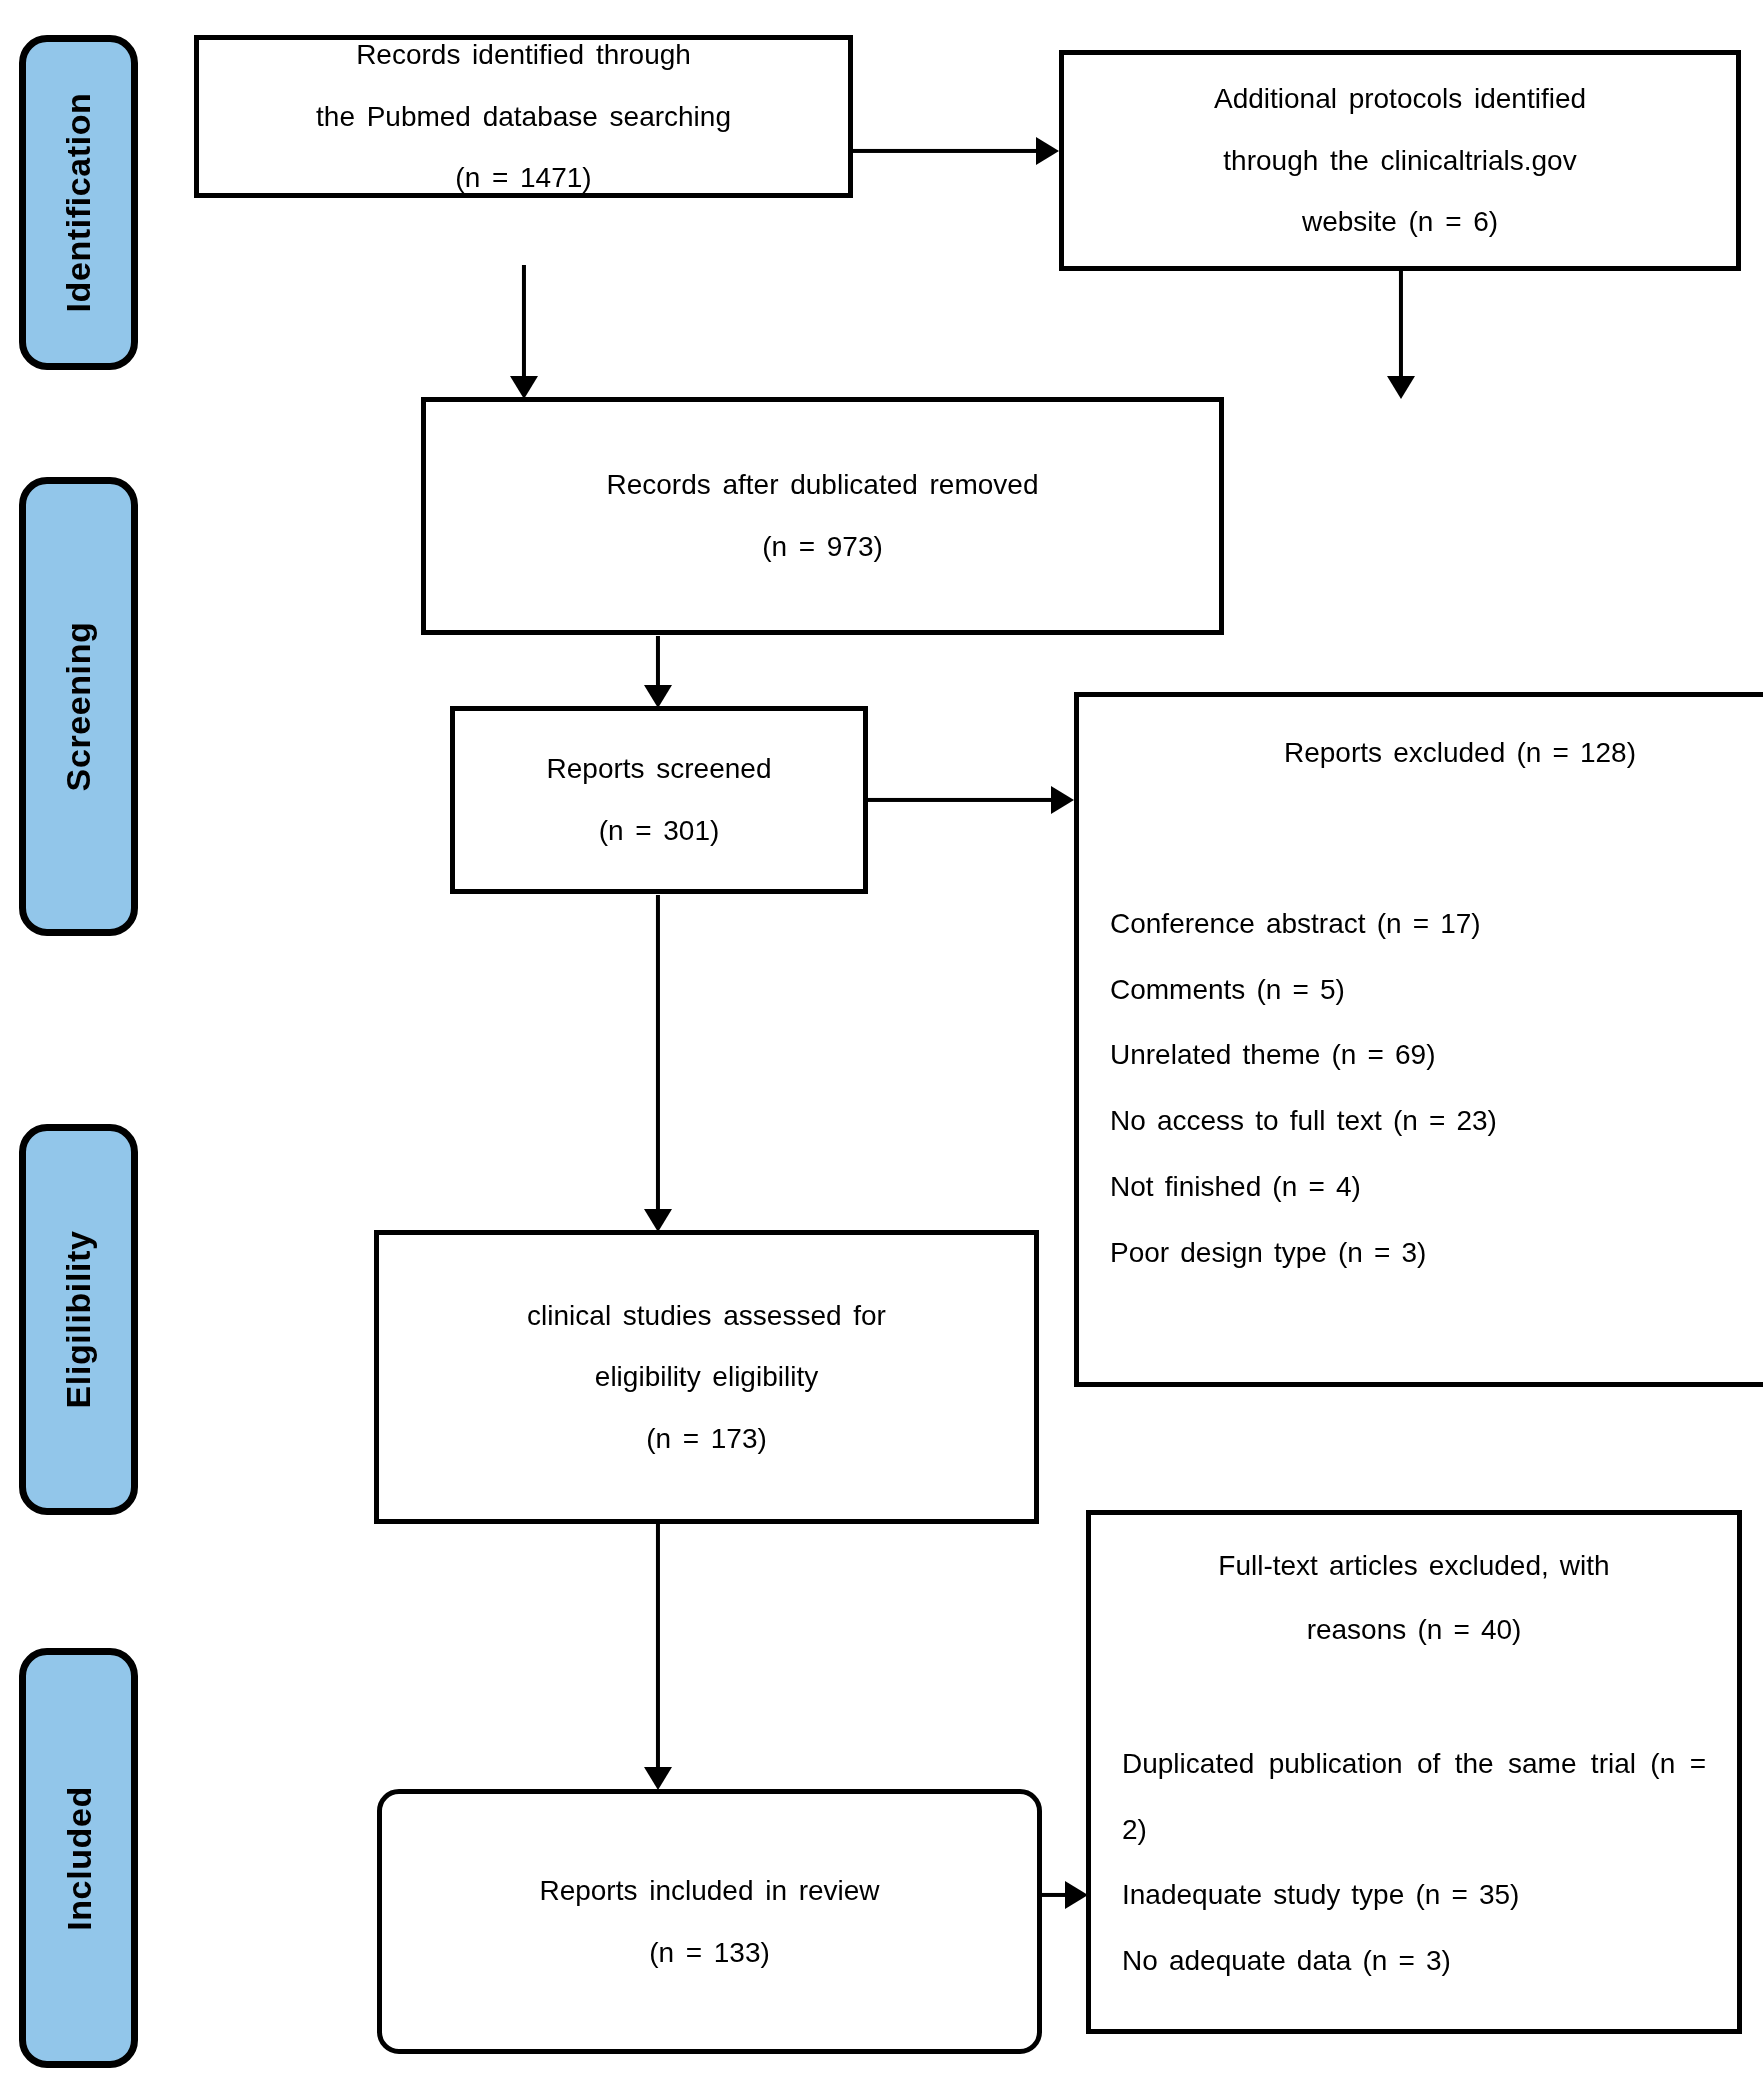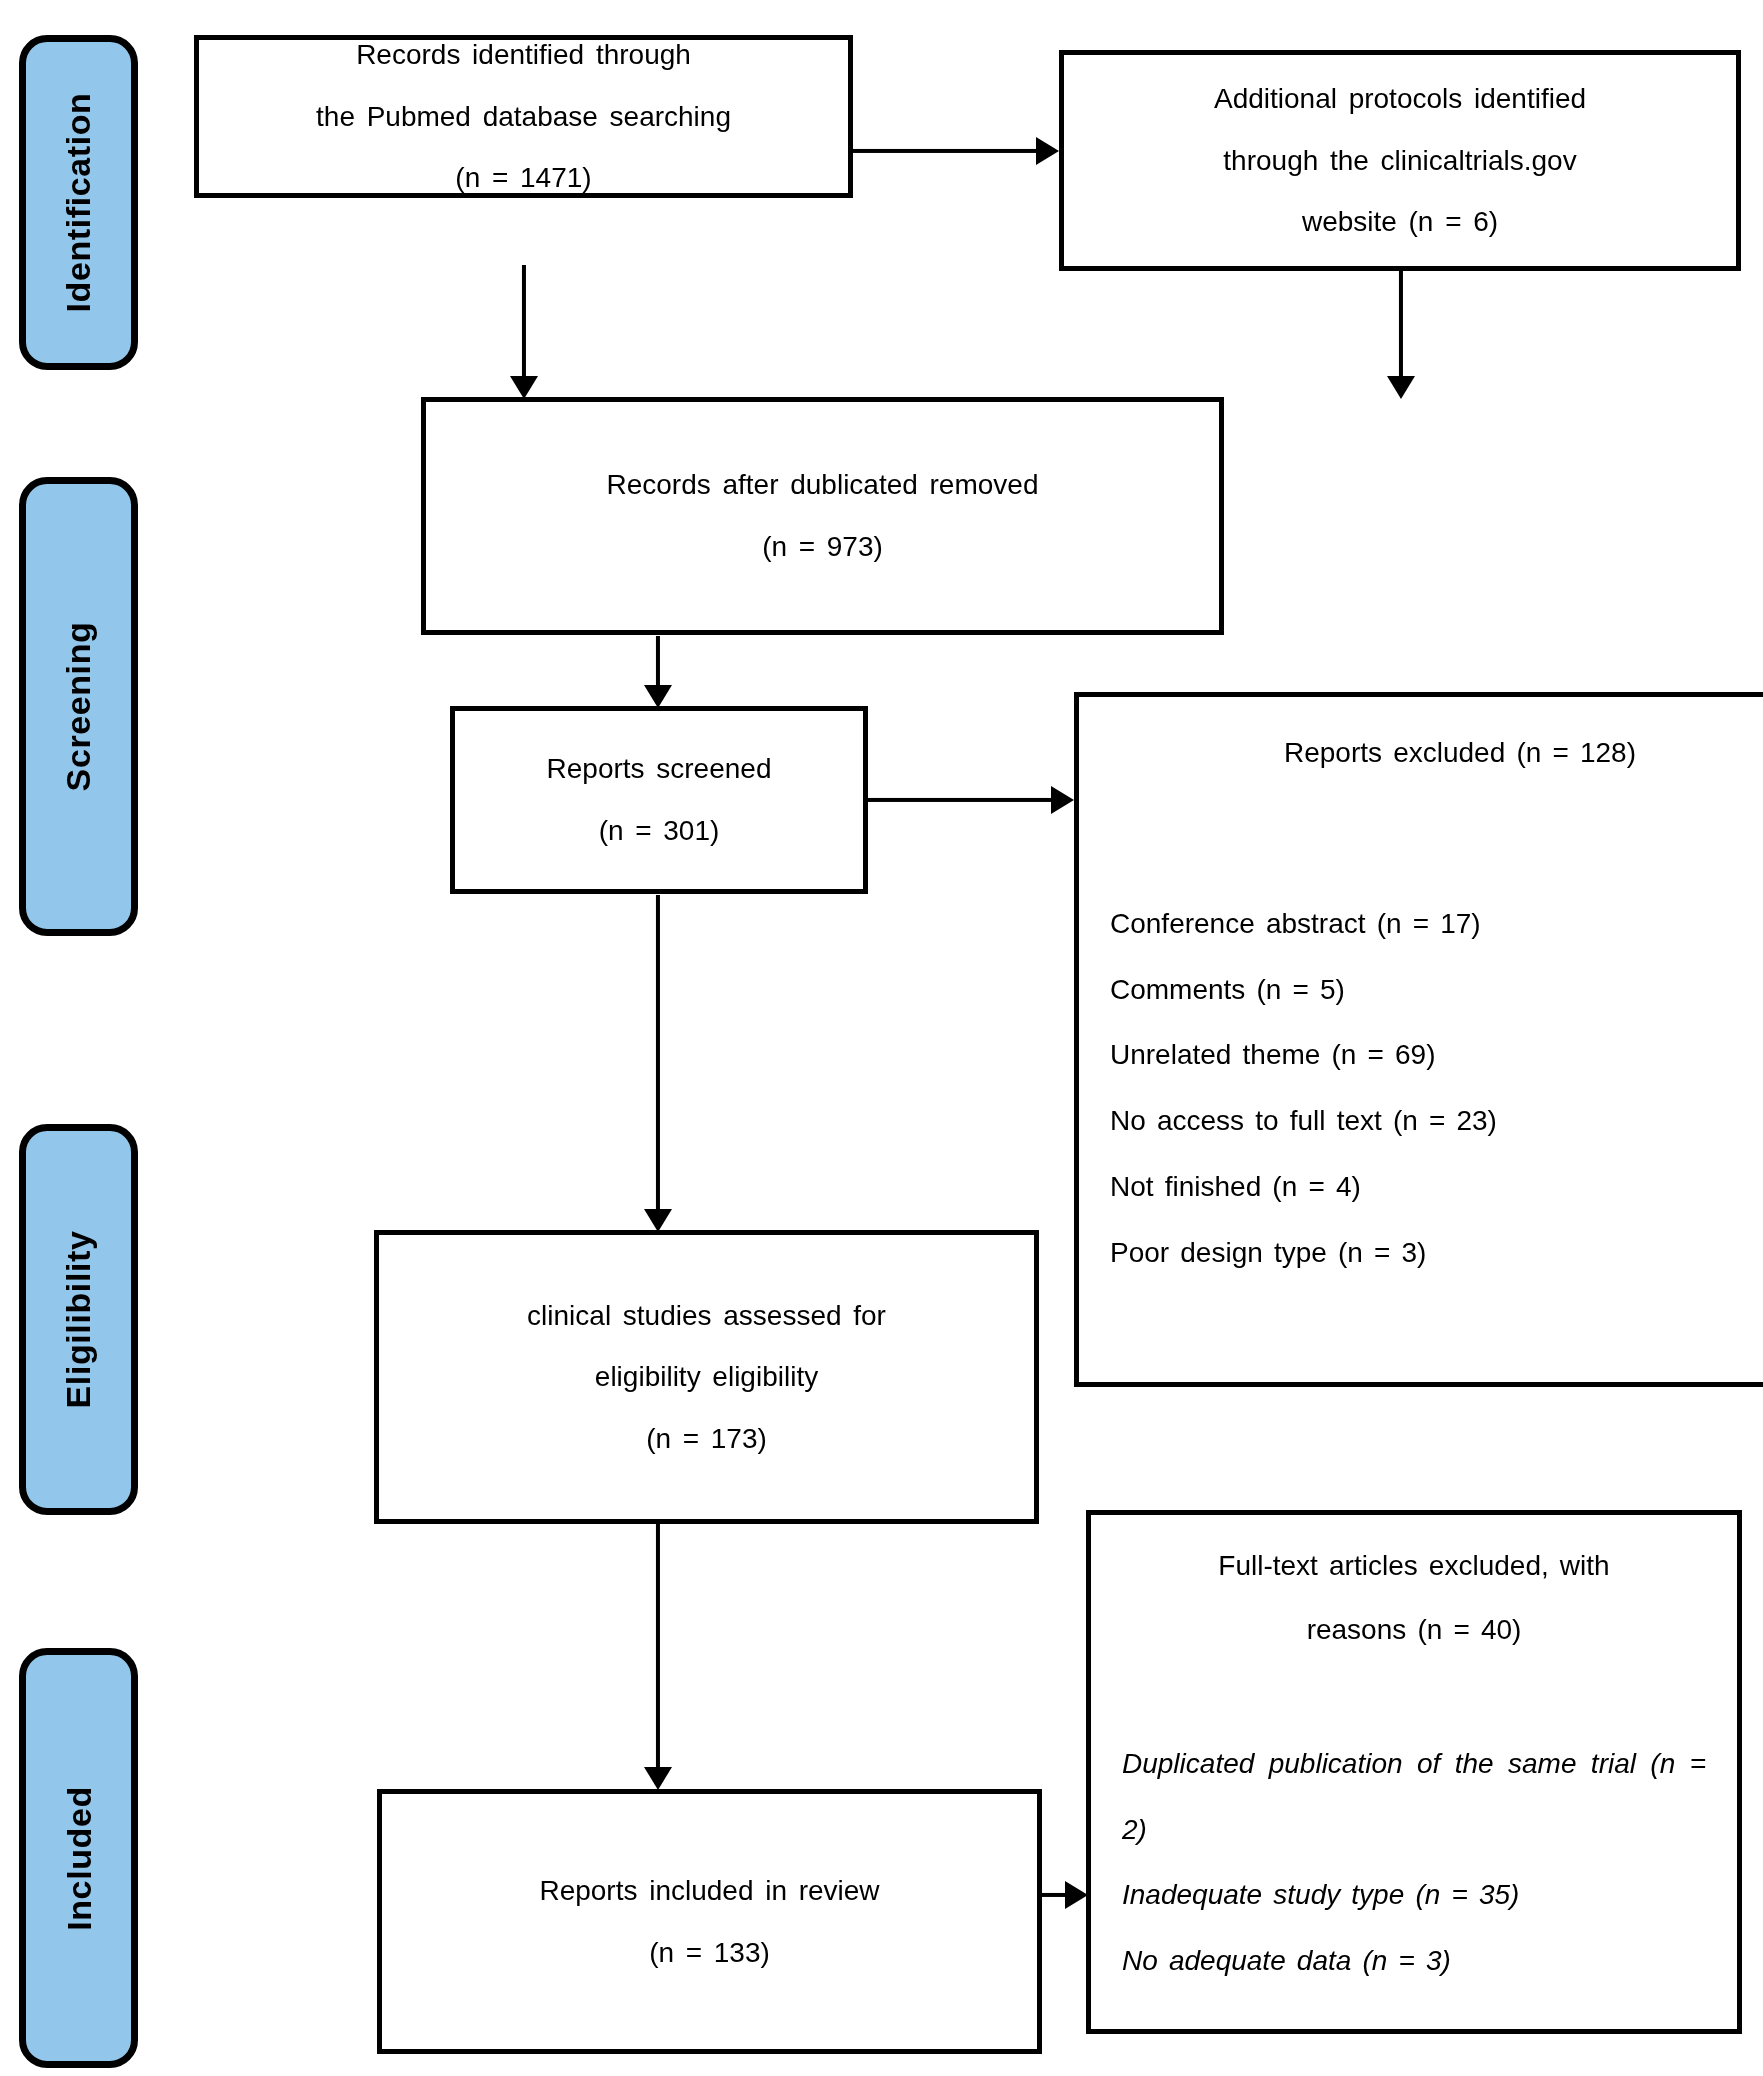--- a/index.html
+++ b/index.html
@@ -51,31 +51,31 @@
     justify-content:center;align-items:center;
     text-align:center;
   }
   .center-box .line{line-height:2.2;word-spacing:0.14em;}
 
   #box-identified{left:194px;top:35px;width:659px;height:163px;}
   #box-additional{left:1059px;top:50px;width:682px;height:221px;}
   #box-dedup{left:421px;top:397px;width:803px;height:238px;}
   #box-screened{left:450px;top:706px;width:418px;height:188px;}
   #box-fulltext{left:374px;top:1230px;width:665px;height:294px;}
-  #box-included{left:377px;top:1789px;width:665px;height:265px;}
+  #box-included{left:377px;top:1789px;width:665px;height:265px;border-radius:22px;}
 
   #box-excluded{left:1074px;top:692px;width:772px;height:695px;padding:23.5px 31px;}
   #box-excluded .box-title{text-align:center;line-height:2.3;word-spacing:0.12em;}
   #box-excluded .items{margin-top:106px;}
   #box-excluded .item{line-height:2.35;word-spacing:0.12em;text-align:left;}
 
   #box-ft-excluded{left:1086px;top:1510px;width:656px;height:524px;padding:19px 31px;}
   #box-ft-excluded .box-title{text-align:center;line-height:2.3;word-spacing:0.12em;}
   #box-ft-excluded .items{margin-top:68px;}
-  #box-ft-excluded .item{line-height:2.35;word-spacing:0.12em;text-align:justify;font-style:italic;}
+  #box-ft-excluded .item{line-height:2.35;word-spacing:0.12em;text-align:justify;}
 
   
   .arrow{position:absolute;}
   .arrow .shaft{position:absolute;background:var(--line);}
   .arrow .head{position:absolute;width:0;height:0;}
   .arrow.v .shaft{left:50%;transform:translateX(-50%);top:0;width:4.1px;height:calc(100% - 22.4px);}
   .arrow.v .head{bottom:0;left:50%;transform:translateX(-50%);
     border-left:14px solid transparent;border-right:14px solid transparent;
     border-top:23.5px solid var(--line);}
   .arrow.h .shaft{top:50%;transform:translateY(-50%);left:0;height:4.1px;width:calc(100% - 22.4px);}

